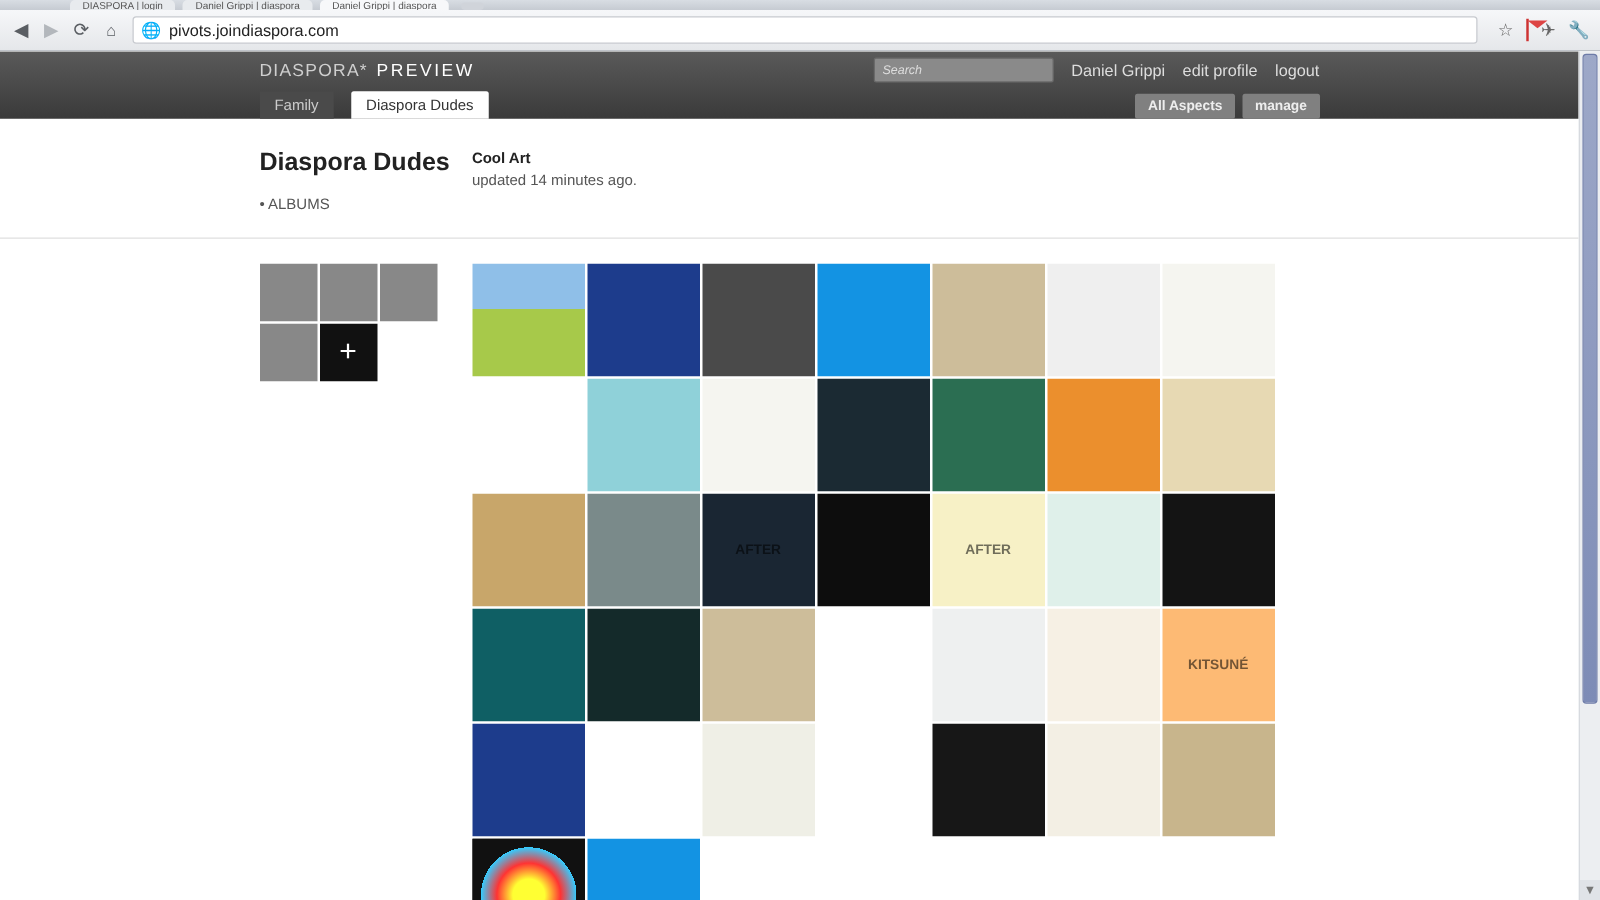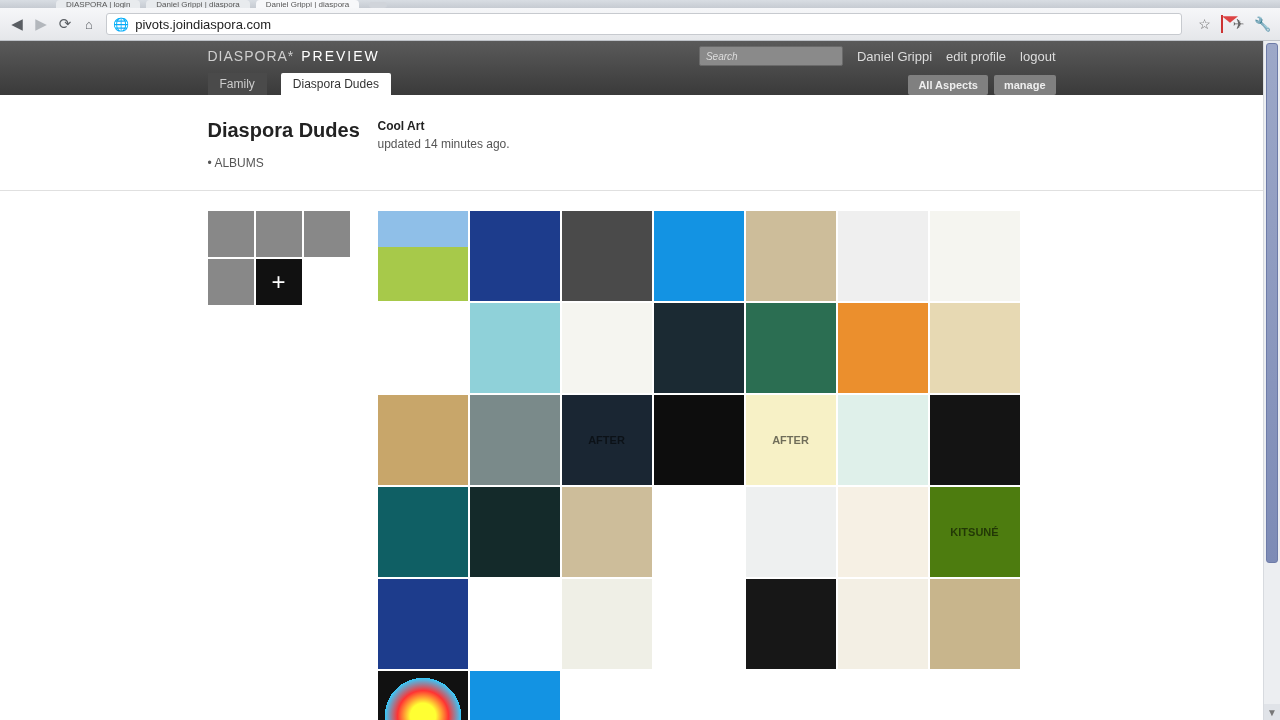--- a/index.html
+++ b/index.html
@@ -219,21 +219,21 @@
   .bg18{background:#f7f1c6;color:#2a7a3a;}
   .bg19{background:#f5ece0;color:#c24d4d;}
   .bg20{background:#dff0ea;}
   .bg21{background:#141414;}
   .bg22{background:#0f5f64;}
   .bg23{background:#142a2a;}
   .bg24{background:#cdbd9a;}
   .bg25{background:#fff;}
   .bg26{background:#eef0f0;}
   .bg27{background:#f6f0e4;}
-  .bg28{background:#4d7c0f;color:#222;}
+  .bg28{background:#fdba74;color:#222;}
   .bg29{background:#1d3c8c;}
   .bg30{background:#fff;}
   .bg31{background:#efefe6;}
   .bg32{background:#fff;}
   .bg33{background:#171717;}
   .bg34{background:#f3efe4;}
   .bg35{background:#c8b58c;}
   .bg36{background:#111 radial-gradient(circle,#ff3 20%,#f33 40%,#3cf 60%,#111 60%);}
   .bg37{background:#1393e3;}
   .bg38{background:#fff;}

